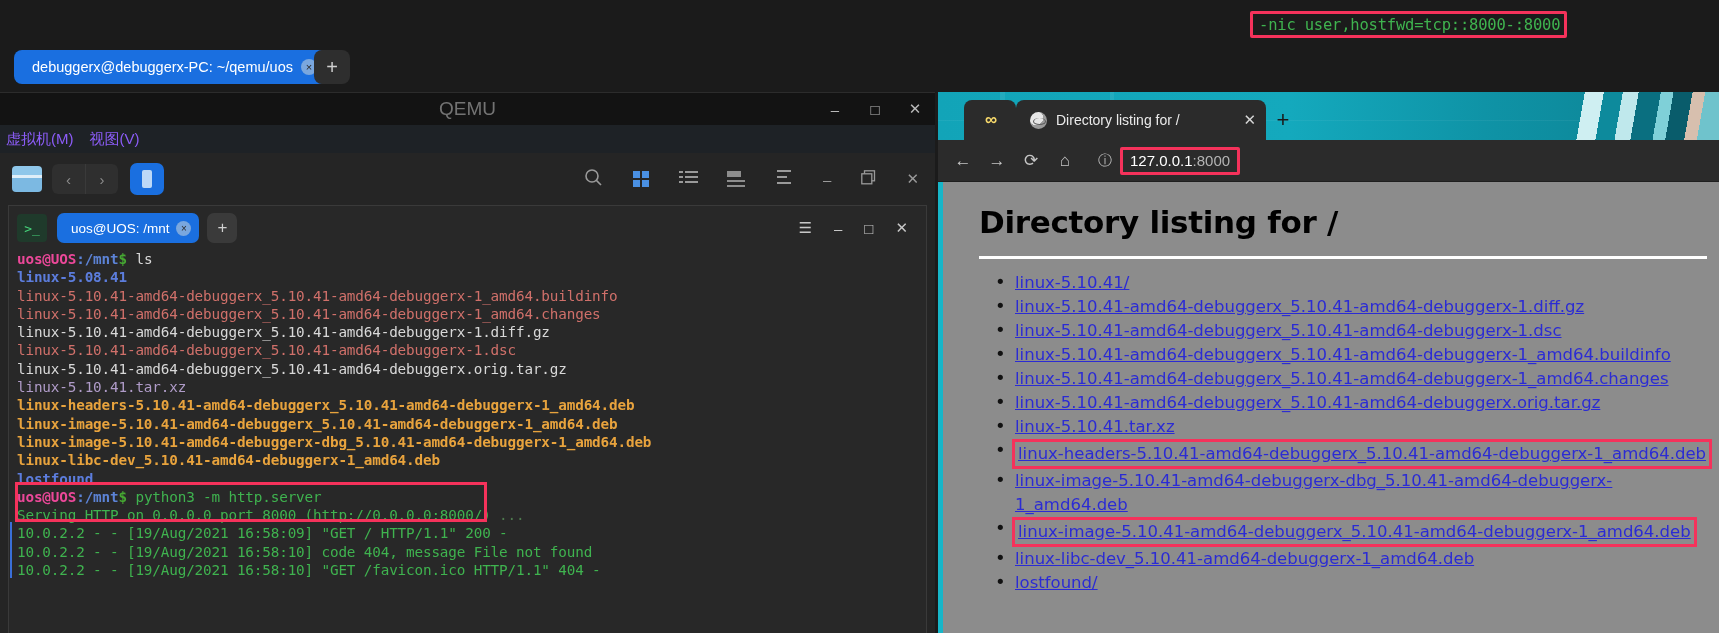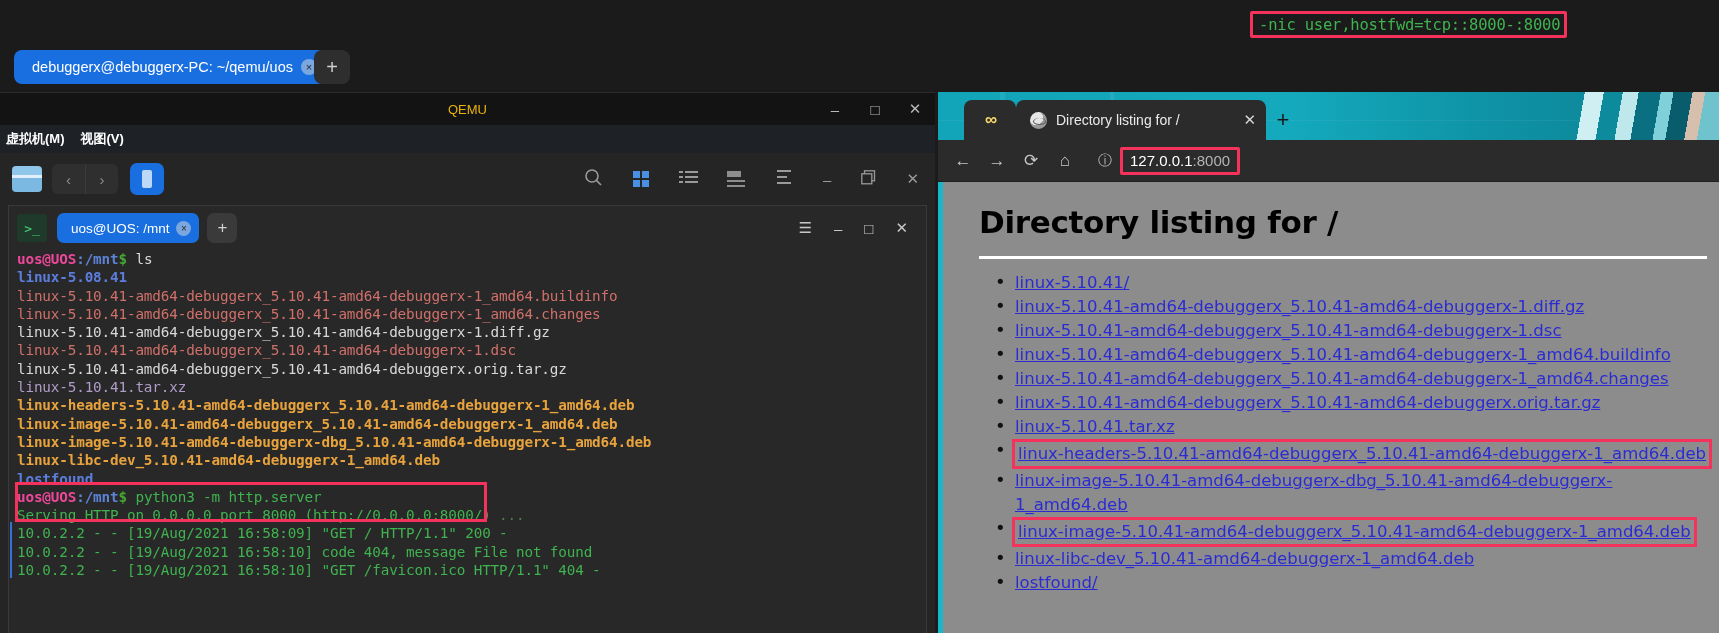--- a/index.html
+++ b/index.html
@@ -66,31 +66,31 @@
   .qemu {
     position: absolute; left: 0; top: 92px;
     width: 935px; height: 541px;
     background: #141414;
     border-top: 1px solid #2c2c2c;
   }
   .qemu-title {
     position: relative; height: 32px; background: #131313;
     display: flex; align-items: center; justify-content: center;
   }
-  .qemu-title .t { color: #eab308; font-size: 13px; }
+  .qemu-title .t { color: #737373; font-size: 19px; }
   .qemu-wc { position: absolute; right: 0; top: 0; height: 32px; display: flex; }
   .qemu-wc div {
     width: 40px; height: 32px; display: flex; align-items: center; justify-content: center;
     color: #b9b9b9; font-size: 15px;
   }
   .qemu-menu {
     height: 28px; background: #1e2226;
     display: flex; align-items: center; padding-left: 6px; gap: 16px;
   }
-  .qemu-menu span { color: #ffffff; font-size: 13px; font-weight: bold; }
+  .qemu-menu span { color: #8b5cf6; font-size: 15px; }
 
   
   .vm { position: relative; height: 481px; background: #252525; }
   .fm-toolbar {
     position: relative; height: 52px; background: #252525;
     display: flex; align-items: center; padding: 0 12px;
   }
   .fm-ico-folder {
     width: 30px; height: 26px; border-radius: 4px;
     background: linear-gradient(#8fc7ea 0 35%, #dfeef8 35% 48%, #7cb9e2 48% 100%);

